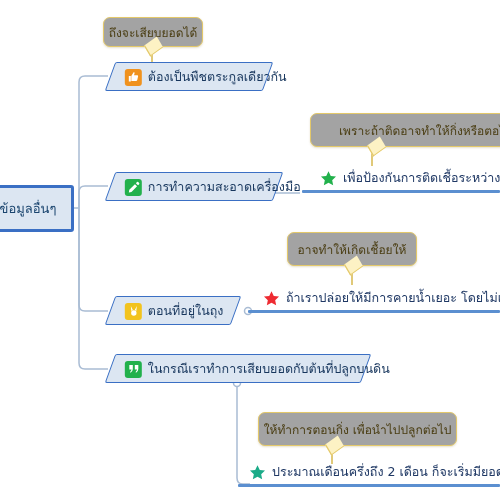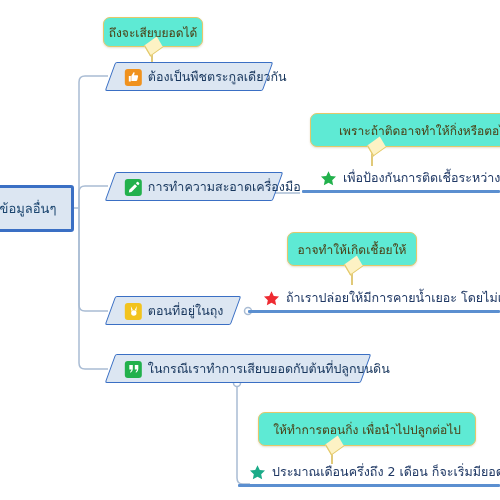--- a/index.html
+++ b/index.html
@@ -74,21 +74,21 @@
     display: flex;
     align-items: center;
     justify-content: center;
   }
   .sq-icon svg { display: block; }
 
   
   .callout {
     position: absolute;
     box-sizing: border-box;
-    background: #5eead4;
+    background: #a3a3a3;
     border: 1.5px solid #e3c86a;
     border-radius: 7px;
     color: #4a3d12;
     font-size: 12px;
     display: flex;
     align-items: center;
     justify-content: center;
     padding: 0 28px;
     white-space: nowrap;
     box-shadow: 0 1px 2px rgba(150,130,60,0.25);
@@ -219,21 +219,21 @@
   <div class="callout" style="left:310px; top:113px; width:215px; height:34px; justify-content:flex-start;">
     <span>เพราะถ้าติดอาจทำให้กิ่งหรือตอได้รับความเ</span>
     <span class="callout-tail" style="left:58px;"></span>
   </div>
 
   <div class="callout" style="left:287px; top:232px; width:130px; height:34px;">
     <span>อาจทำให้เกิดเชื้อยให้</span>
     <span class="callout-tail" style="left:58px;"></span>
   </div>
 
-  <div class="callout" style="left:258px; top:412px; width:218px; height:34px;">
+  <div class="callout" style="left:258px; top:412px; width:199px; height:34px;">
     <span>ให้ทำการตอนกิ่ง เพื่อนำไปปลูกต่อไป</span>
     <span class="callout-tail" style="left:68px;"></span>
   </div>
 
   <div class="star-row" style="left:320px; top:168px;">
     <svg width="17" height="17" viewBox="0 0 24 24">
       <path d="M12,1.6 L15.2,8.4 L22.6,9.3 L17.2,14.4 L18.6,21.7 L12,18.1 L5.4,21.7 L6.8,14.4 L1.4,9.3 L8.8,8.4 z" fill="#22b14c"></path>
     </svg>
     <span class="star-text">เพื่อป้องกันการติดเชื้อระหว่างการเสียบ</span>
   </div>

